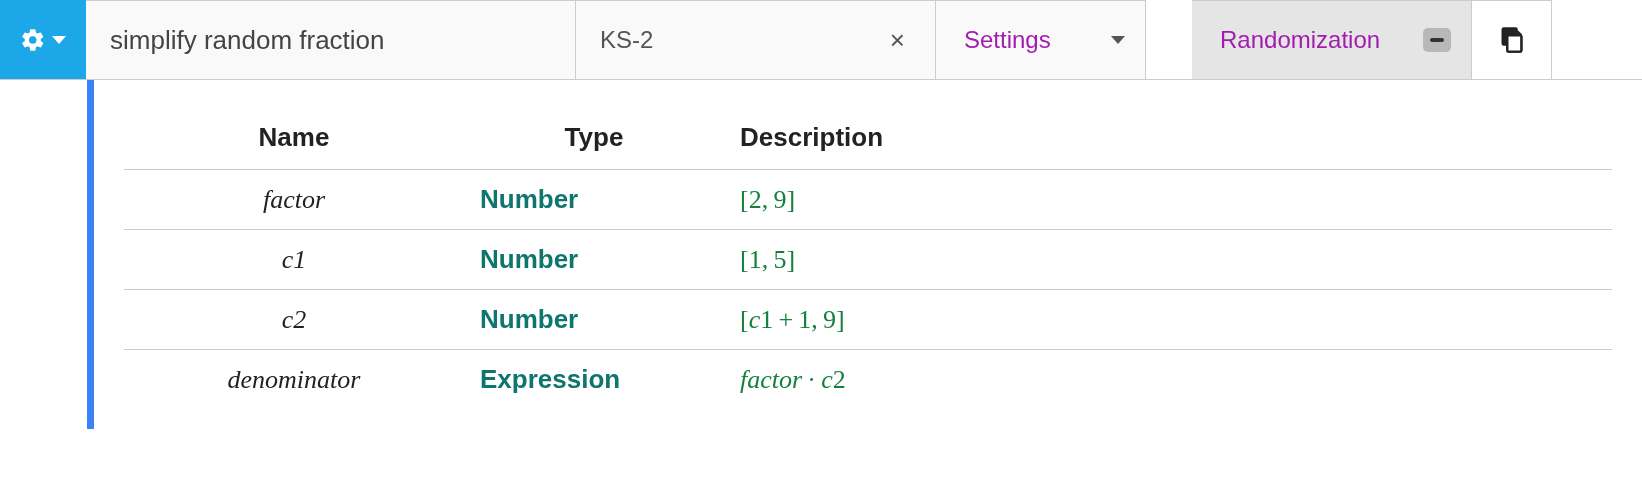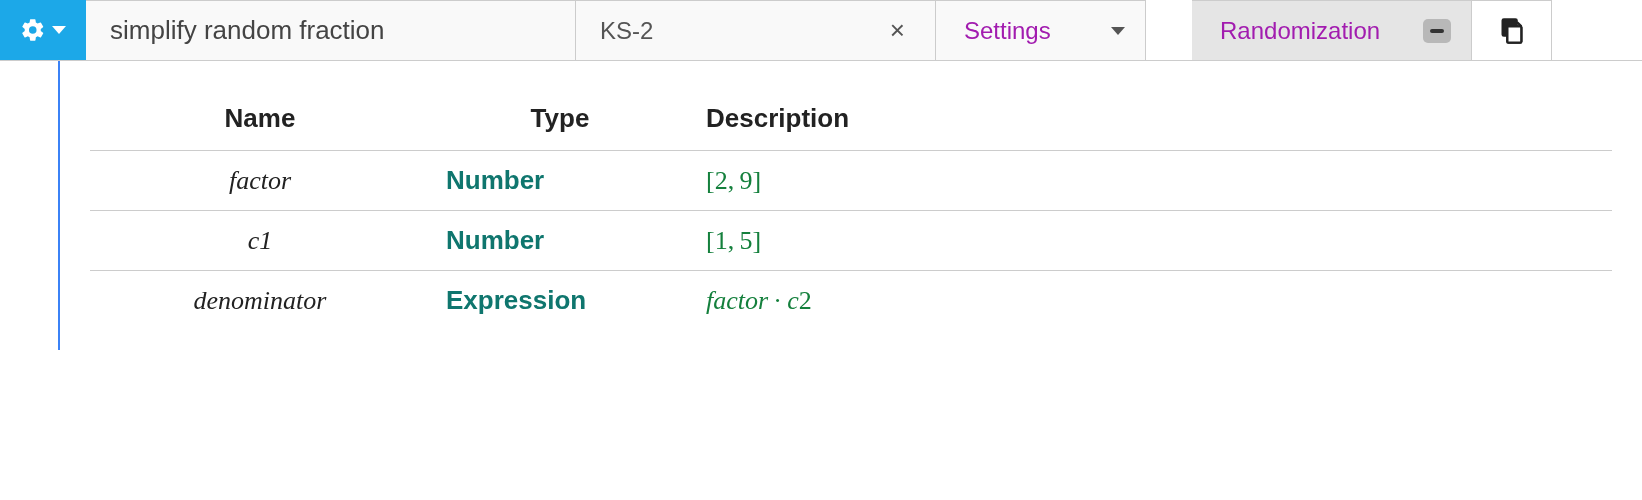--- a/index.html
+++ b/index.html
@@ -5,21 +5,21 @@
     * { box-sizing: border-box; margin: 0; padding: 0; }
     body {
       font-family: -apple-system, BlinkMacSystemFont, "Segoe UI", Helvetica, Arial, sans-serif;
       background: #fff;
       color: #333;
       font-size: 22px;
     }
     .toolbar {
       display: flex;
       align-items: stretch;
-      height: 61px;
+      height: 80px;
       border-bottom: 1px solid #ccc;
     }
     .gear-btn {
       background: #1ca8e8;
       color: #fff;
       display: flex;
       align-items: center;
       justify-content: center;
       gap: 6px;
       width: 86px;
@@ -104,22 +104,22 @@
       display: flex;
       align-items: center;
       justify-content: center;
       border: 1px solid #ccc;
       border-left: none;
       border-bottom: none;
       background: #fff;
       cursor: pointer;
     }
     .content-wrap {
-      margin-left: 58px;
-      border-left: 2px solid #3b82f6;
+      margin-left: 87px;
+      border-left: 7px solid #3b82f6;
       padding: 30px 30px 20px 30px;
     }
     table.vars {
       width: 100%;
       border-collapse: collapse;
     }
     table.vars th {
       text-align: left;
       font-size: 26px;
       font-weight: 700;
@@ -206,19 +206,24 @@
           <td class="col-name">factor</td>
           <td class="col-type">Number</td>
           <td class="col-desc"><span class="upright">[</span><span class="upright">2</span><span class="upright">,</span><span class="upright"> </span><span class="upright">9</span><span class="upright">]</span></td>
         </tr>
         <tr>
           <td class="col-name">c1</td>
           <td class="col-type">Number</td>
           <td class="col-desc"><span class="upright">[</span><span class="upright">1</span><span class="upright">,</span><span class="upright"> </span><span class="upright">5</span><span class="upright">]</span></td>
         </tr>
         <tr>
+          <td class="col-name">c2</td>
+          <td class="col-type">Number</td>
+          <td class="col-desc"><span class="upright">[</span>c<span class="upright">1</span><span class="upright"> </span><span class="upright">+</span><span class="upright"> </span><span class="upright">1</span><span class="upright">,</span><span class="upright"> </span><span class="upright">9</span><span class="upright">]</span></td>
+        </tr>
+        <tr>
           <td class="col-name">denominator</td>
           <td class="col-type">Expression</td>
           <td class="col-desc">factor<span class="upright"> </span><span class="upright">·</span><span class="upright"> </span>c<span class="upright">2</span></td>
         </tr>
       </tbody>
   </table>
 </div>
 
 </body></html>

